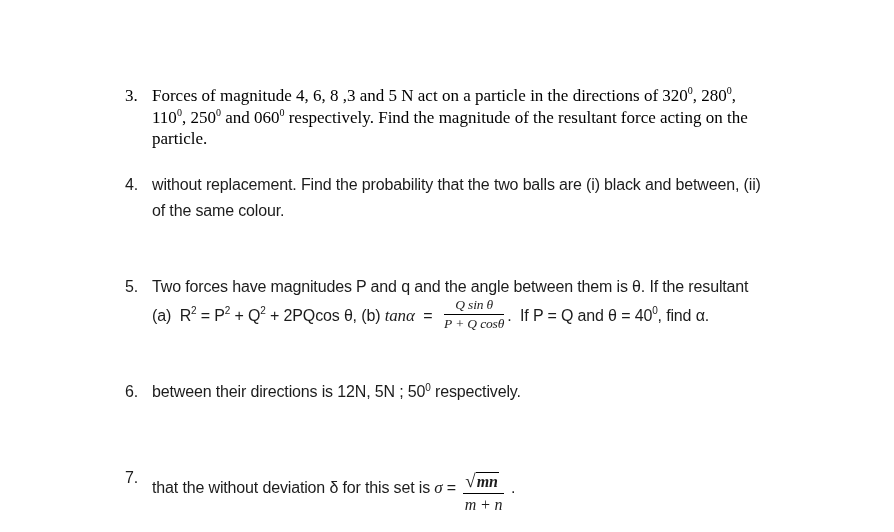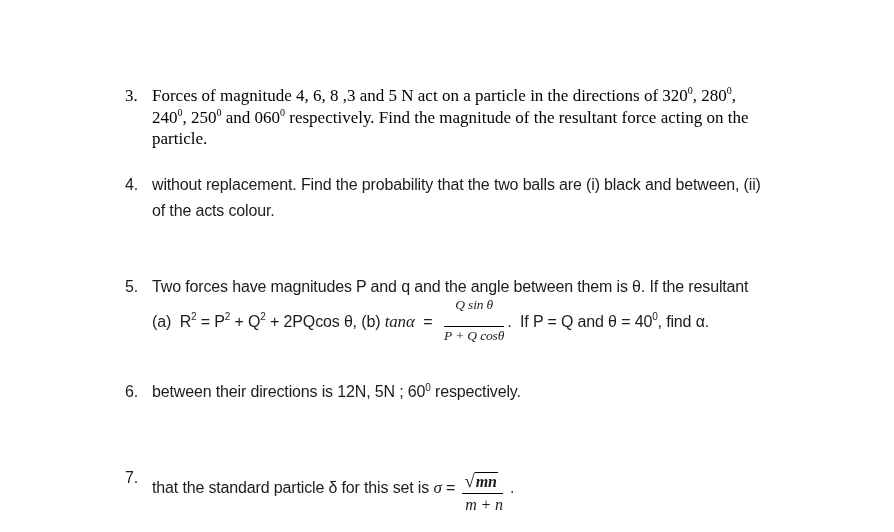--- a/index.html
+++ b/index.html
@@ -71,26 +71,25 @@
     font-style: italic;
     font-size: 13.5px;
     line-height: 16px;
     margin: 0 3px;
     position: relative;
     top: -2px;
   }
   .frac .fnum {
     display: block;
     border-bottom: 1.4px solid #000;
-    padding: 0 4px 13px 4px;
+    padding: 0 4px 1px 4px;
   }
   .frac .fden {
     display: block;
     padding-top: 1px;
-    text-align: right;
   }
   
   .sqrt-frac {
     font-size: 16px;
     line-height: 20px;
     top: 3px;
   }
   .sqrt-frac .fnum {
     padding: 2px 5px 1px 2px;
     border-bottom: 1.4px solid #000;
@@ -109,44 +108,44 @@
 </style>
 </head>
 <body>
 
 <div class="page">
   <div>
       <div class="q serif q3" style="top: 85px;">
         <div class="q-num">3.</div>
         <div class="q-body">
           <div class="q-line"><span>Forces of magnitude 4, 6, 8 ,3 and 5 N act on a particle in the directions of 320</span><sup>0</sup><span>, 280</span><sup>0</sup><span>,</span></div>
-          <div class="q-line"><span>240</span><sup>0</sup><span>, 250</span><sup>0</sup><span> and 060</span><sup>0</sup><span> respectively. Find the magnitude of the resultant force acting on the</span></div>
+          <div class="q-line"><span>110</span><sup>0</sup><span>, 250</span><sup>0</sup><span> and 060</span><sup>0</sup><span> respectively. Find the magnitude of the resultant force acting on the</span></div>
           <div class="q-line"><span>particle.</span></div>
         </div>
       </div>
       <div class="q sans q4" style="top: 172px;">
         <div class="q-num">4.</div>
         <div class="q-body">
           <div class="q-line"><span>without replacement. Find the probability that the two balls are (i) black and between, (ii)</span></div>
-          <div class="q-line"><span>of the acts colour.</span></div>
+          <div class="q-line"><span>of the same colour.</span></div>
         </div>
       </div>
       <div class="q sans q5" style="top: 275px;">
         <div class="q-num">5.</div>
         <div class="q-body">
           <div class="q-line"><span>Two forces have magnitudes P and q and the angle between them is θ. If the resultant</span></div>
           <div class="q-line"><span>(a)  R</span><sup>2</sup><span> = P</span><sup>2</sup><span> + Q</span><sup>2</sup><span> + 2PQcos θ, (b) </span><span class="mi">tanα</span><span>  =  </span><span class="frac"><span class="fnum">Q sin θ</span><span class="fden">P + Q cosθ</span></span><span>.  If P = Q and θ = 40</span><sup>0</sup><span>, find α.</span></div>
         </div>
       </div>
       <div class="q sans q6" style="top: 380px;">
         <div class="q-num">6.</div>
         <div class="q-body">
-          <div class="q-line"><span>between their directions is 12N, 5N ; 60</span><sup>0</sup><span> respectively.</span></div>
+          <div class="q-line"><span>between their directions is 12N, 5N ; 50</span><sup>0</sup><span> respectively.</span></div>
         </div>
       </div>
       <div class="q sans q7" style="top: 466px;">
         <div class="q-num">7.</div>
         <div class="q-body">
-          <div class="q-line"><span>that the standard particle δ for this set is </span><span class="mi">σ</span><span> = </span><span class="frac sqrt-frac"><span class="fnum"><span class="radical">√</span><span class="radicand">mn</span></span><span class="fden">m + n</span></span><span> .</span></div>
+          <div class="q-line"><span>that the without deviation δ for this set is </span><span class="mi">σ</span><span> = </span><span class="frac sqrt-frac"><span class="fnum"><span class="radical">√</span><span class="radicand">mn</span></span><span class="fden">m + n</span></span><span> .</span></div>
         </div>
       </div>
     </div>
 </div>
 
 </body></html>

